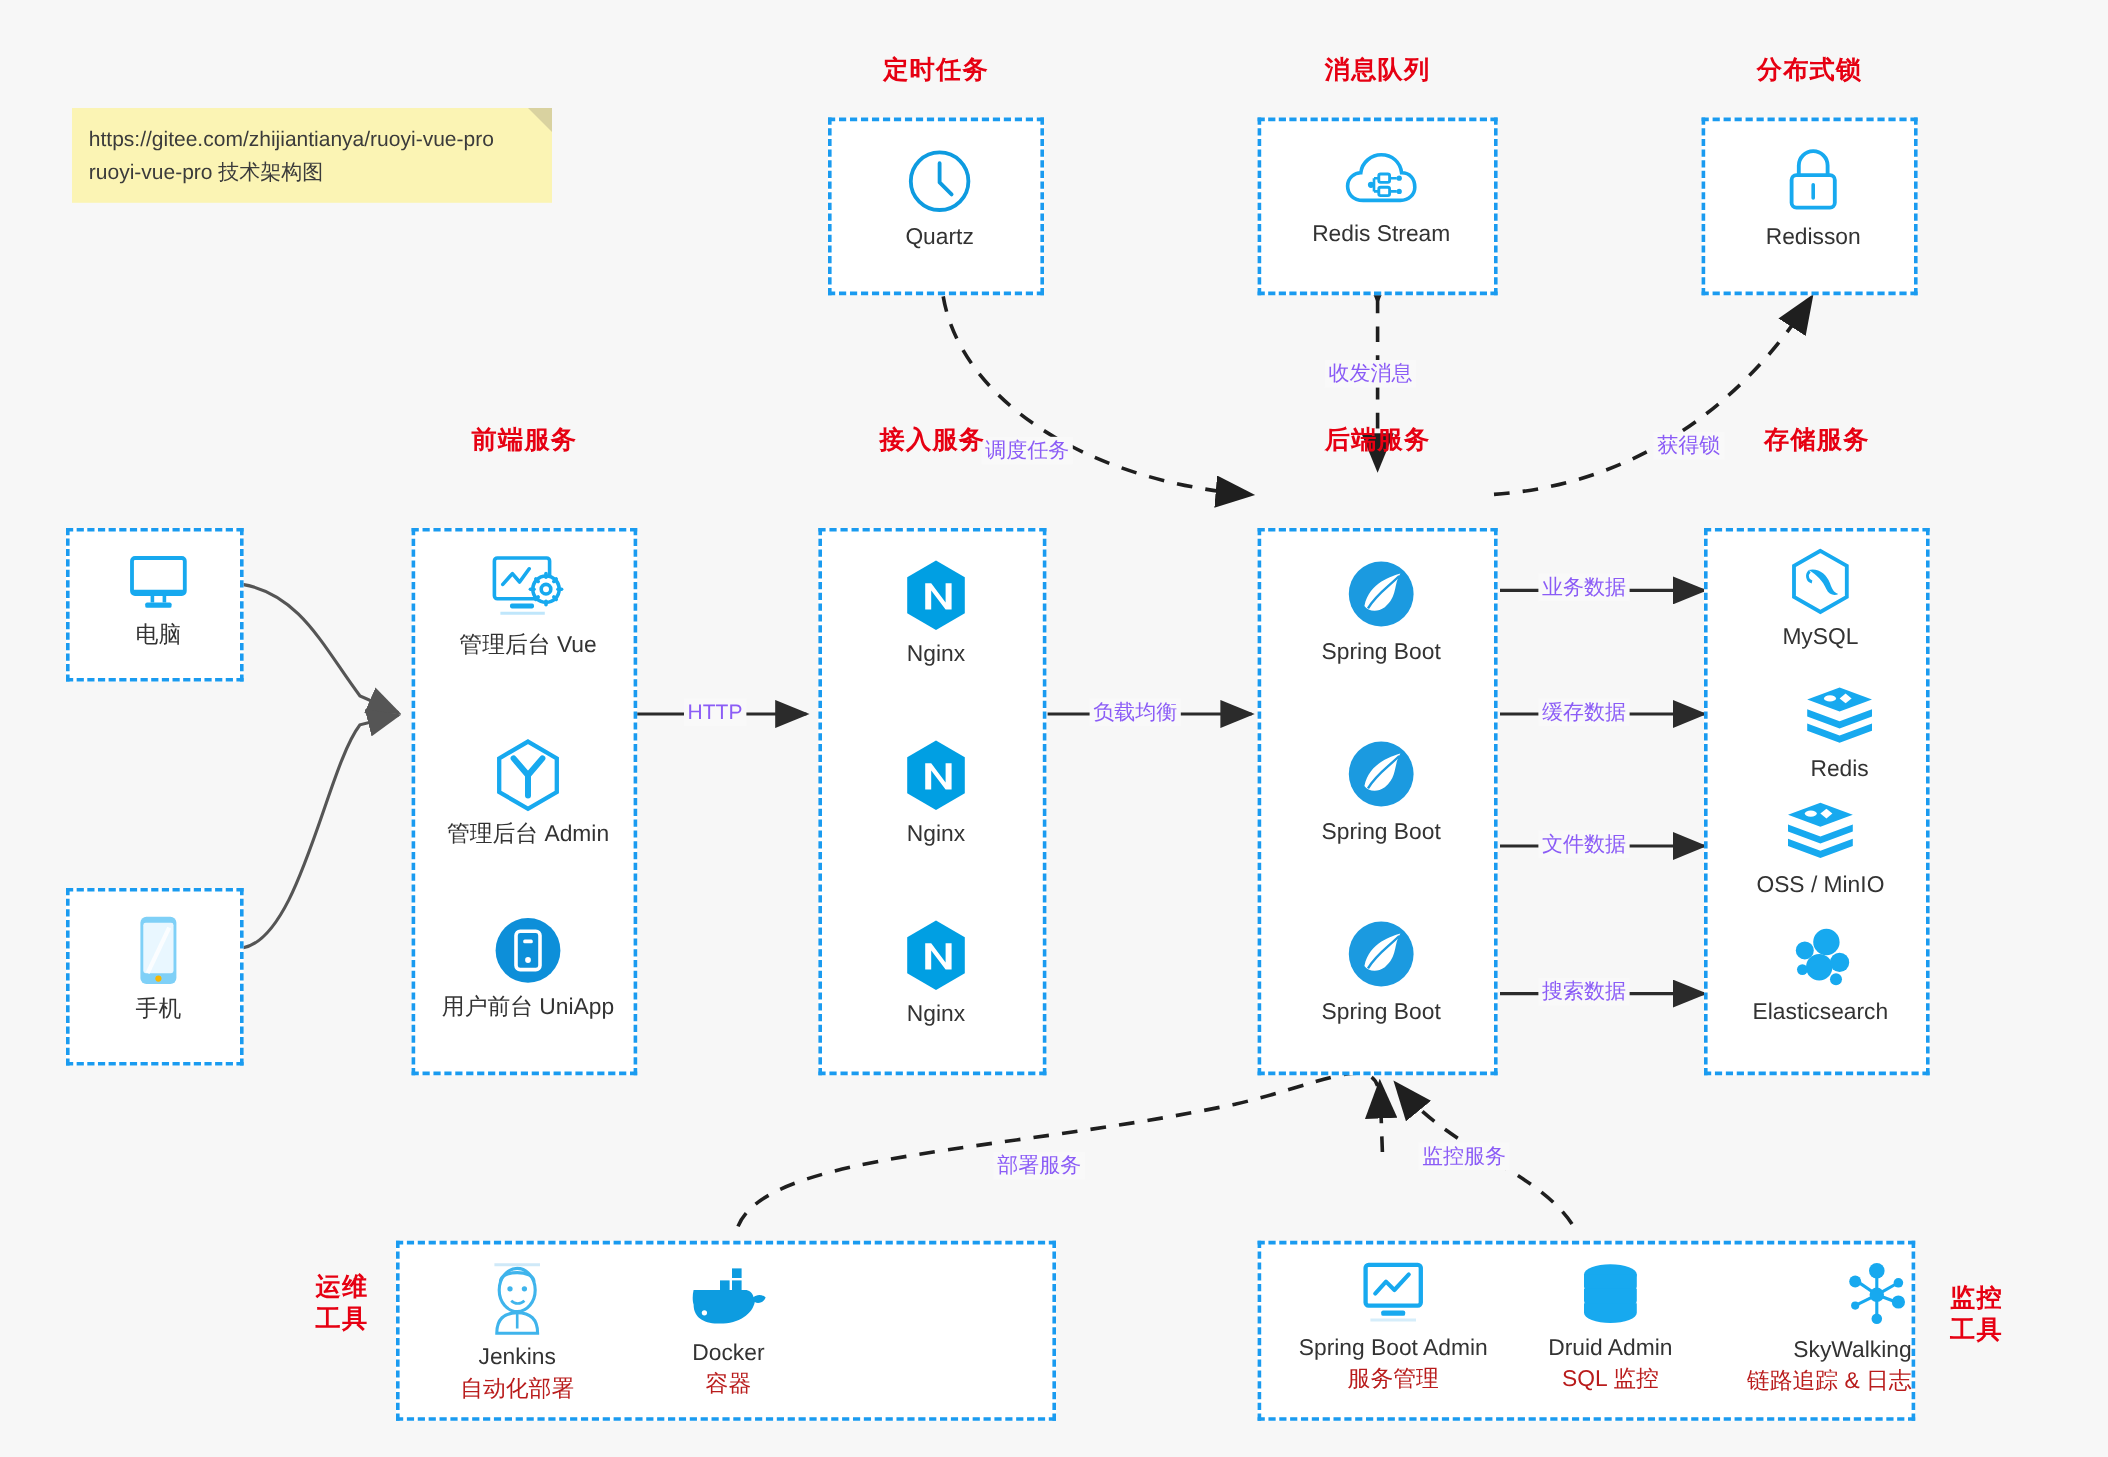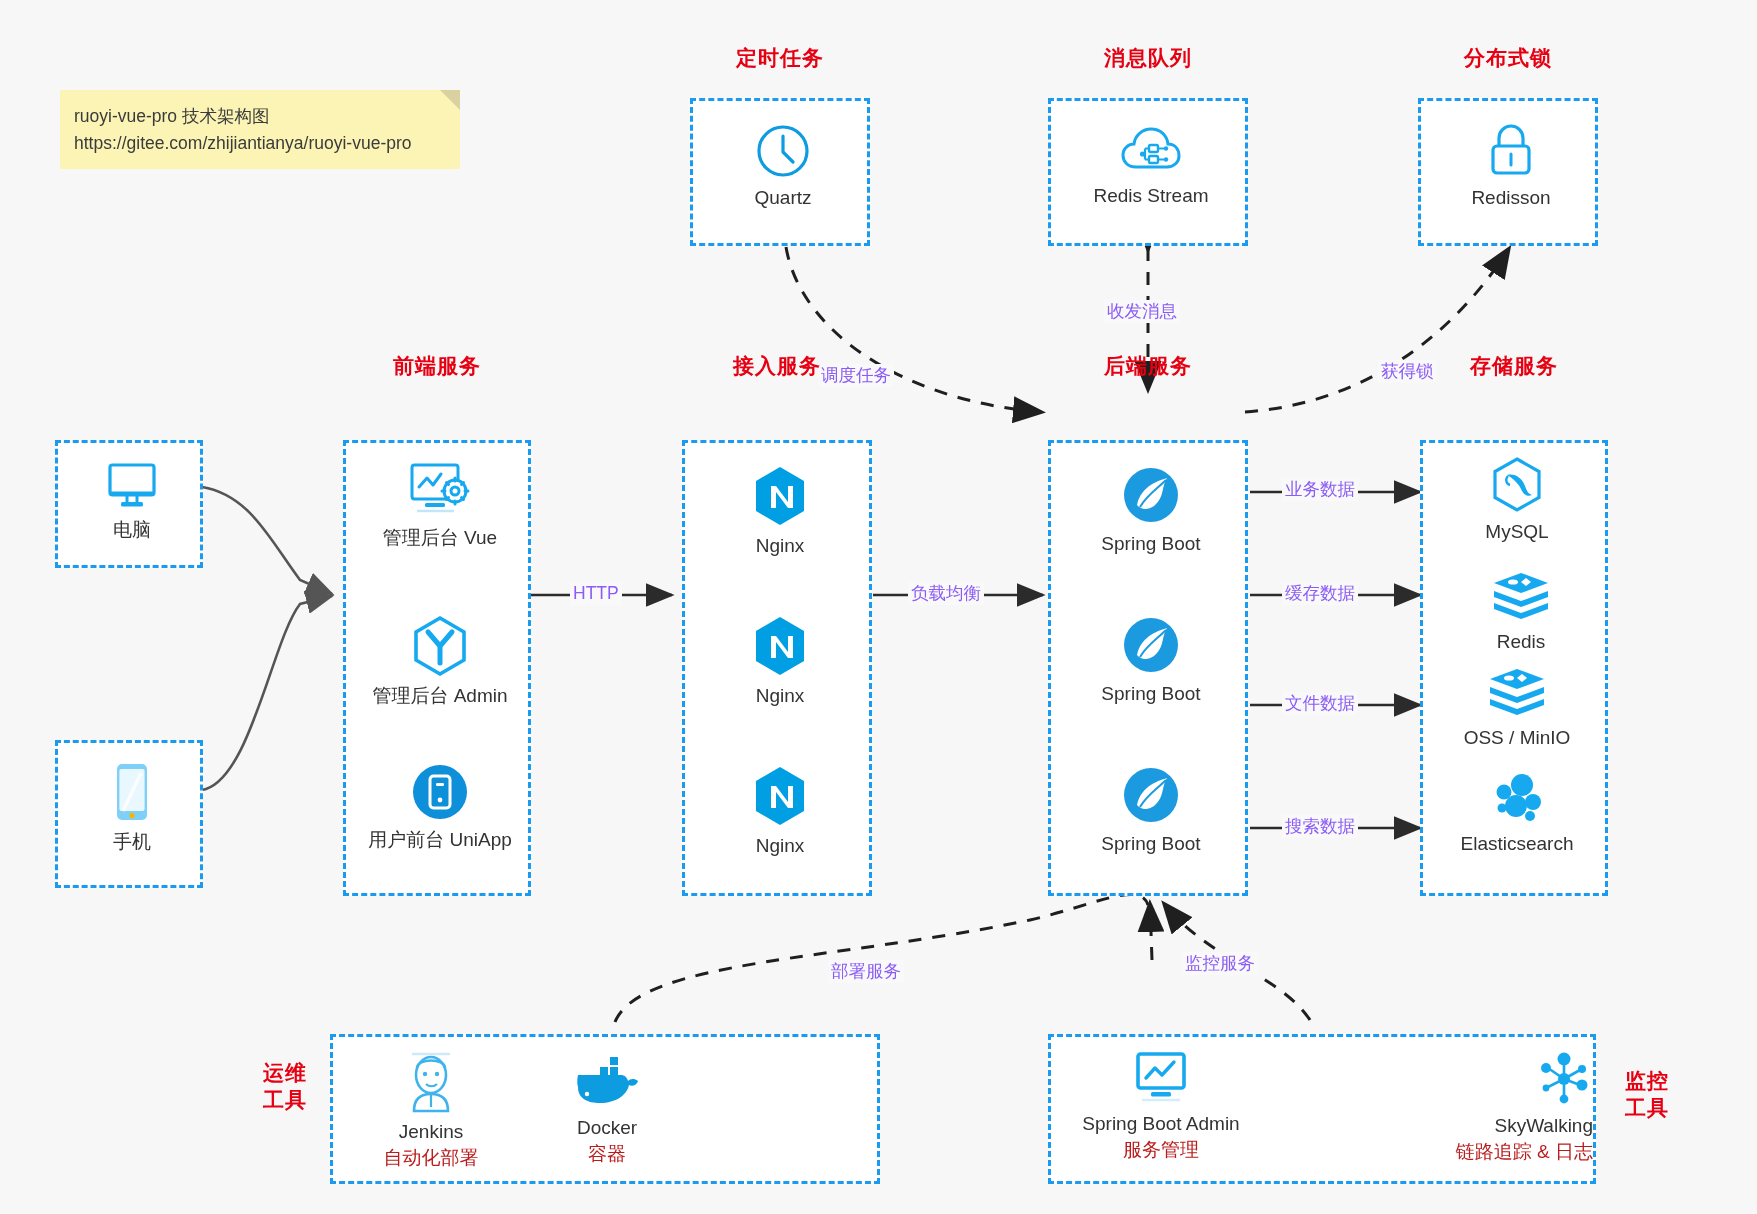--- a/index.html
+++ b/index.html
@@ -115,22 +115,22 @@
 
     <path d="M615,1022 C640,960 840,960 1030,920 C1095,905 1140,880 1148,905" fill="none" stroke="#1f1f1f" stroke-width="3" stroke-dasharray="13 11"></path>
     <path d="M600,1025 C660,955 900,975 1085,905 C1120,890 1145,880 1150,900" fill="none" stroke="none"></path>
     <path d="M1152,960 L1150,905" fill="none" stroke="#1f1f1f" stroke-width="3" stroke-dasharray="13 11" marker-end="url(#arrDash)"></path>
 
     <path d="M1310,1020 C1280,975 1210,960 1165,905" fill="none" stroke="#1f1f1f" stroke-width="3" stroke-dasharray="13 11" marker-end="url(#arrDash)"></path>
   </svg>
 
   <div class="note" style="left:60px; top:90px; width:400px;">
     <span class="corner"></span>
+    <div>https://gitee.com/zhijiantianya/ruoyi-vue-pro</div>
     <div>ruoyi-vue-pro 技术架构图</div>
-    <div>https://gitee.com/zhijiantianya/ruoyi-vue-pro</div>
   </div>
 
   <div class="group-title" style="left:690px; top:44px; width:180px;">定时任务</div>
   <div class="dash-box" style="left:690px; top:98px; width:180px; height:148px;">
     <div class="node" style="left:0; top:22px; width:180px;">
       <div class="icon-wrap">
         <svg width="56" height="56" viewBox="0 0 56 56">
           <circle cx="28" cy="28" r="24" fill="none" stroke="#0e9be0" stroke-width="3.2"></circle>
           <path d="M28 13 L28 29 L38 39" fill="none" stroke="#0e9be0" stroke-width="3.2" stroke-linecap="round" stroke-linejoin="round"></path>
         </svg>
@@ -322,21 +322,21 @@
     <div class="node" style="left:0; top:14px; width:188px;">
       <div class="icon-wrap">
         <svg width="56" height="56" viewBox="0 0 56 56">
           <path d="M28 2 L50 14.5 L50 40.5 L28 53 L6 40.5 L6 14.5 Z" fill="none" stroke="#17a9ef" stroke-width="3.2"></path>
           <path d="M18 18 C26 16 33 21 36 29 C38 35 40 37 43 38 C39 40 35 38 33 34 C30 27 25 22 18 18 Z" fill="#17a9ef"></path>
           <path d="M19 19 C16 22 17 27 21 28" fill="none" stroke="#17a9ef" stroke-width="2.4"></path>
         </svg>
       </div>
       <div class="cap">MySQL</div>
     </div>
-    <div class="node" style="left:4px; top:128px; width:188px;align-items:center;">
+    <div class="node" style="left:16px; top:128px; width:188px;align-items:center;">
       <div class="icon-wrap">
         <svg width="60" height="52" viewBox="0 0 60 52">
           <path d="M30 2 L57 12 L30 22 L3 12 Z" fill="#17a9ef"></path>
           <path d="M3 20 L30 30 L57 20 L57 26 L30 36 L3 26 Z" fill="#17a9ef"></path>
           <path d="M3 32 L30 42 L57 32 L57 38 L30 48 L3 38 Z" fill="#17a9ef"></path>
           <ellipse cx="22" cy="11" rx="5" ry="2.6" fill="#ffffff"></ellipse>
           <path d="M35 7 L40 11 L35 15 L30 11 Z" fill="#ffffff"></path>
         </svg>
       </div>
       <div class="cap">Redis</div>
@@ -424,20 +424,32 @@
       <div class="icon-wrap">
         <svg width="62" height="54" viewBox="0 0 62 54">
           <rect x="8" y="3" width="46" height="34" rx="2.5" fill="none" stroke="#17a9ef" stroke-width="3.6"></rect>
           <path d="M16 27 L25 17 L32 24 L44 11" fill="none" stroke="#17a9ef" stroke-width="3.4" stroke-linecap="round" stroke-linejoin="round"></path>
           <rect x="21" y="41" width="20" height="4.5" rx="1.6" fill="#17a9ef"></rect>
           <path d="M12 49 L50 49" stroke="#d5edfa" stroke-width="2.6"></path>
         </svg>
       </div>
       <div class="cap">Spring Boot Admin</div>
       <div class="cap2">服务管理</div>
+    </div>
+    <div class="node" style="left:196px; top:14px; width:190px;">
+      <div class="icon-wrap">
+        <svg width="58" height="54" viewBox="0 0 58 54">
+          <ellipse cx="29" cy="11" rx="22" ry="8.5" fill="#17a9ef"></ellipse>
+          <path d="M7 11 L7 21 A22 8.5 0 0 0 51 21 L51 11" fill="#17a9ef"></path>
+          <path d="M7 23 L7 33 A22 8.5 0 0 0 51 33 L51 23" fill="#17a9ef"></path>
+          <path d="M7 35 L7 43 A22 8.5 0 0 0 51 43 L51 35" fill="#17a9ef"></path>
+        </svg>
+      </div>
+      <div class="cap">Druid Admin</div>
+      <div class="cap2">SQL 监控</div>
     </div>
     <div class="node" style="left:362px; top:14px; width:180px;align-items:flex-end;">
       <div class="icon-wrap">
         <svg width="58" height="56" viewBox="0 0 58 56">
           <g stroke="#17a9ef" stroke-width="2.6">
             <path d="M29 28 L29 10"></path>
               <path d="M29 28 L13 17"></path>
               <path d="M29 28 L45 19"></path>
             <path d="M29 28 L13 36"></path>
               <path d="M29 28 L45 34"></path>

